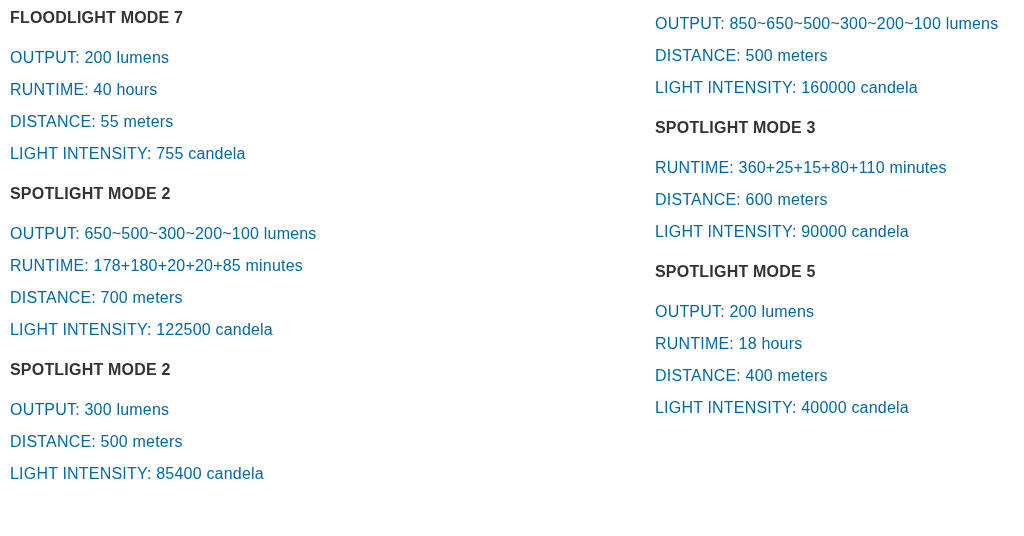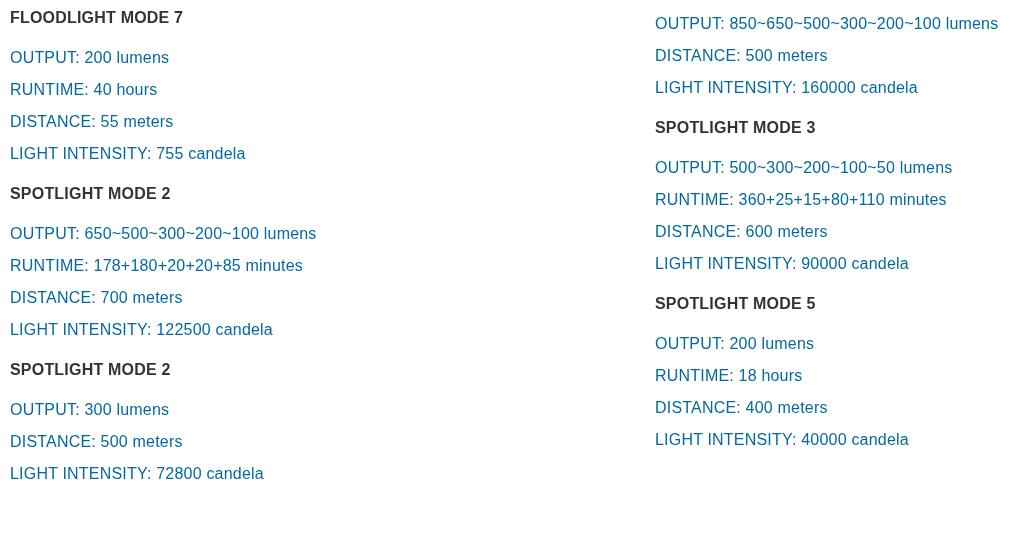--- a/index.html
+++ b/index.html
@@ -63,36 +63,35 @@
       <p class="spec-line">OUTPUT: 650~500~300~200~100 lumens</p>
       <p class="spec-line">RUNTIME: 178+180+20+20+85 minutes</p>
       <p class="spec-line">DISTANCE: 700 meters</p>
       <p class="spec-line">LIGHT INTENSITY: 122500 candela</p>
     </section>
 
     <section class="spec-block">
       <h3 class="spec-title">SPOTLIGHT MODE 2</h3>
       <p class="spec-line">OUTPUT: 300 lumens</p>
       <p class="spec-line">DISTANCE: 500 meters</p>
-      <p class="spec-line">LIGHT INTENSITY: 72800 candela</p>
+      <p class="spec-line">LIGHT INTENSITY: 85400 candela</p>
     </section>
 
   </div>
 
   <div class="spec-col">
 
     <section class="spec-block">
       <p class="spec-line">OUTPUT: 850~650~500~300~200~100 lumens</p>
       <p class="spec-line">DISTANCE: 500 meters</p>
       <p class="spec-line">LIGHT INTENSITY: 160000 candela</p>
     </section>
 
     <section class="spec-block">
       <h3 class="spec-title">SPOTLIGHT MODE 3</h3>
-      <p class="spec-line">OUTPUT: 500~300~200~100~50 lumens</p>
       <p class="spec-line">RUNTIME: 360+25+15+80+110 minutes</p>
       <p class="spec-line">DISTANCE: 600 meters</p>
       <p class="spec-line">LIGHT INTENSITY: 90000 candela</p>
     </section>
 
     <section class="spec-block">
       <h3 class="spec-title">SPOTLIGHT MODE 5</h3>
       <p class="spec-line">OUTPUT: 200 lumens</p>
       <p class="spec-line">RUNTIME: 18 hours</p>
       <p class="spec-line">DISTANCE: 400 meters</p>

